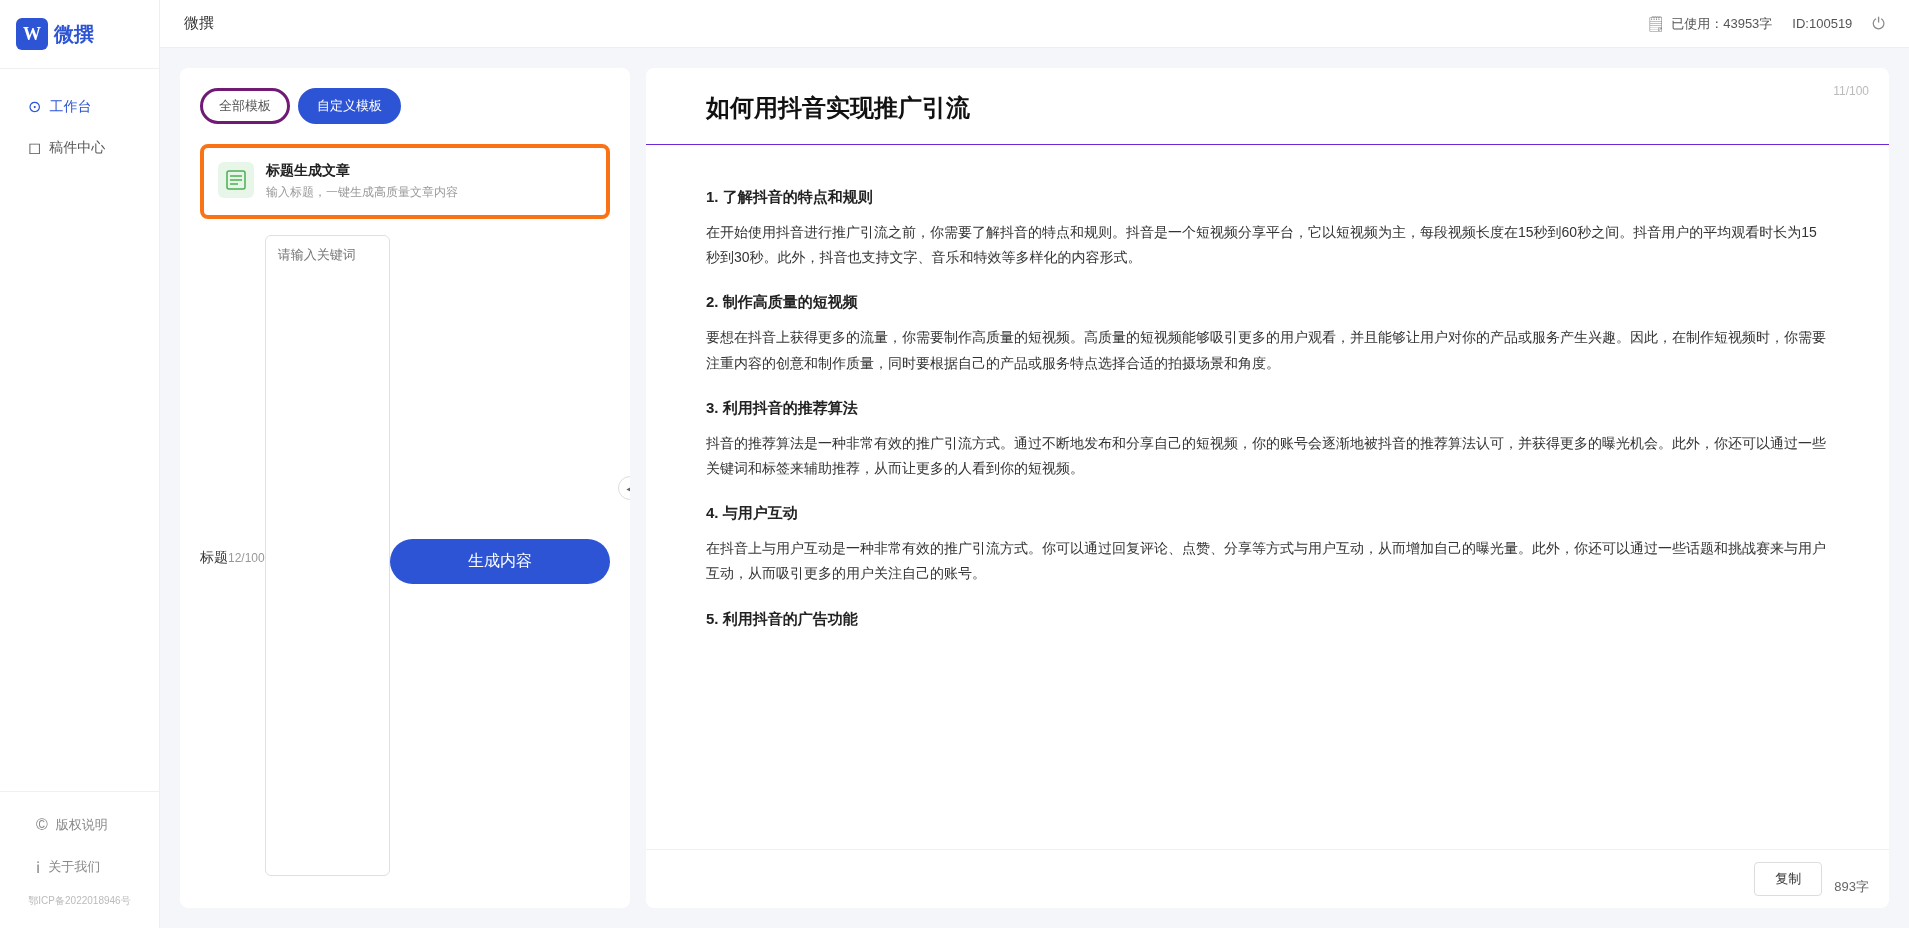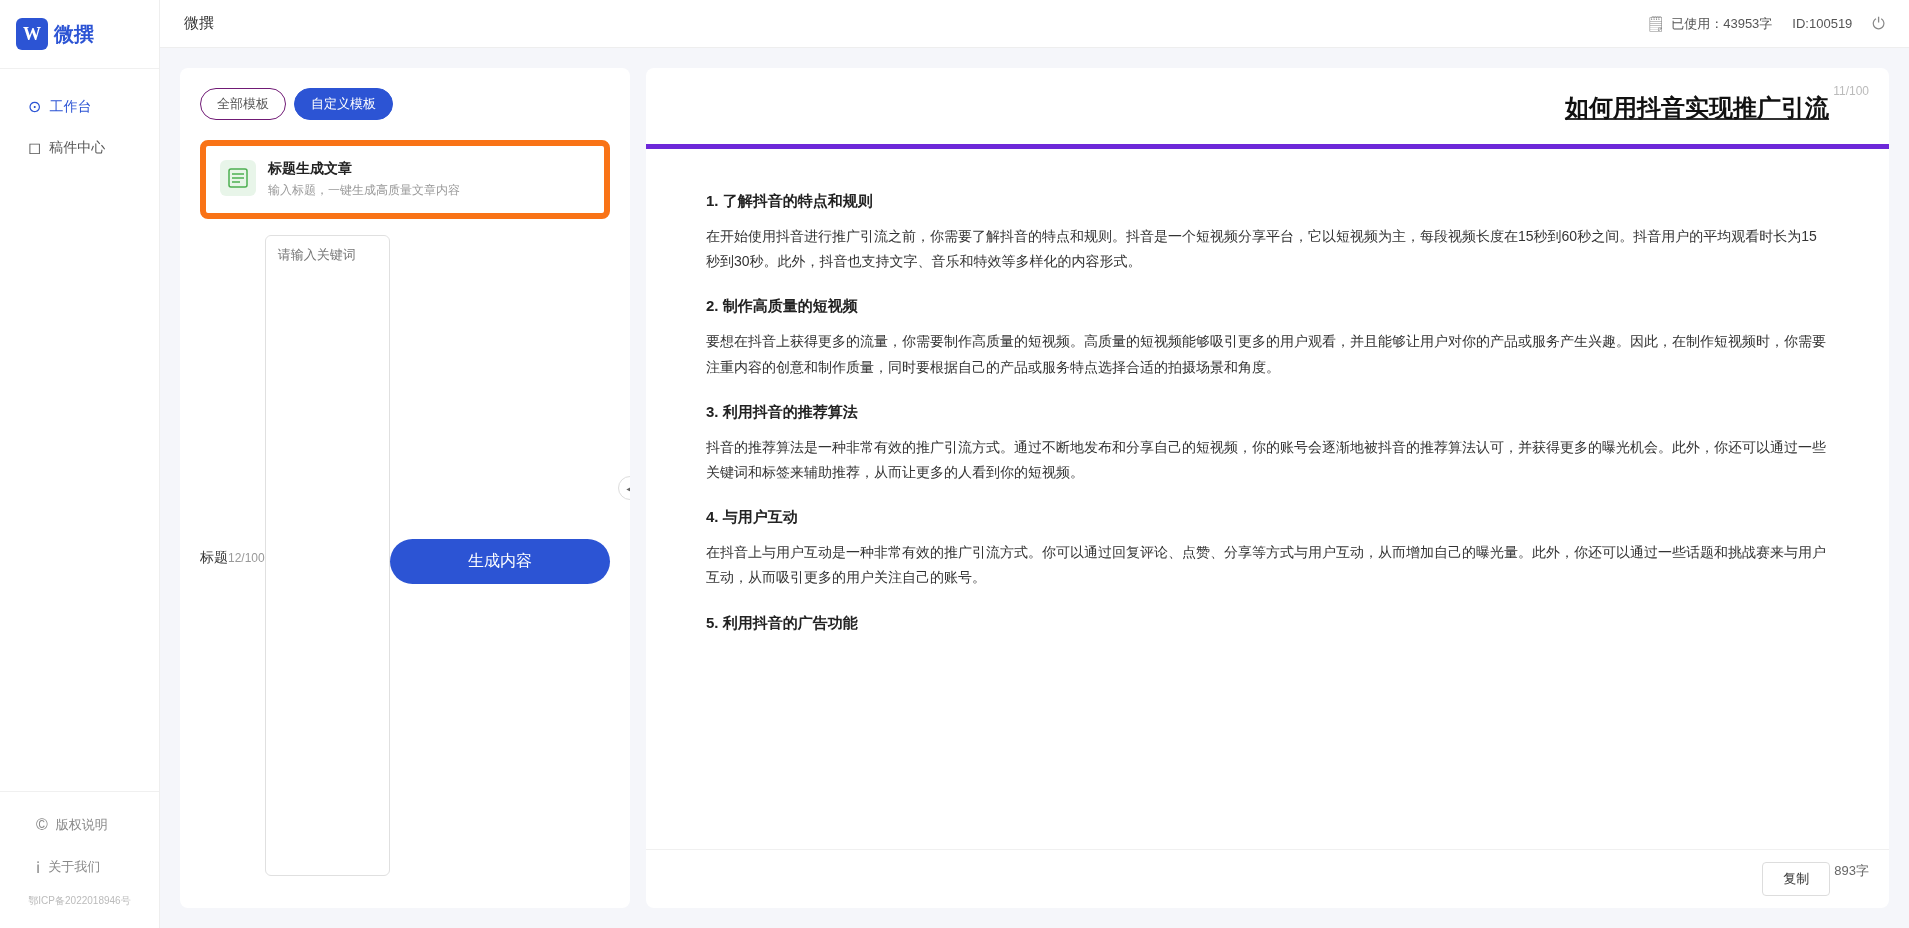--- a/index.html
+++ b/index.html
@@ -137,40 +137,40 @@
       overflow: hidden;
     }
     .template-tabs {
       display: flex;
       gap: 8px;
       margin-bottom: 20px;
     }
     .tab-btn {
       padding: 6px 16px;
       border-radius: 20px;
-      border: 1px solid #701a75;
+      border: 3px solid #701a75;
       background: #fff;
       color: #555;
       cursor: pointer;
       font-size: 13px;
       transition: all 0.2s;
     }
     .tab-btn.active {
       background: #2c54d4;
       border-color: #2c54d4;
       color: #fff;
     }
 
     
     .template-card {
       display: flex;
       align-items: flex-start;
       gap: 12px;
       padding: 14px;
-      border: 6px solid #f97316;
+      border: 4px solid #f97316;
       border-radius: 8px;
       margin-bottom: 16px;
       background: #fff;
     }
     .template-icon {
       width: 36px;
       height: 36px;
       background: #e8f5e9;
       border-radius: 6px;
       display: flex;
@@ -282,24 +282,23 @@
       flex: 1;
       background: #fff;
       border-radius: 8px;
       overflow: hidden;
       display: flex;
       flex-direction: column;
       position: relative;
     }
     .article-header {
       padding: 24px 60px 12px;
-      text-align: right;
-      border-bottom: 5px solid #6d28d9;
+      text-align: left;
+      border-bottom: 1px solid #6d28d9;
       position: relative;
-      text-decoration: underline;
     }
     .article-title {
       font-size: 24px;
       font-weight: bold;
       color: #111;
       margin-bottom: 8px;
     }
     .page-indicator {
       position: absolute;
       top: 16px;
@@ -322,22 +321,22 @@
       font-size: 15px;
       font-weight: 600;
       margin: 18px 0 10px;
       color: #222;
     }
     .article-footer {
       padding: 12px 20px;
       border-top: 1px solid #f0f0f0;
       display: flex;
       justify-content: flex-end;
-      align-items: flex-start;
-      gap: 4px;
+      align-items: flex-end;
+      gap: 12px;
     }
     .copy-btn {
       padding: 7px 20px;
       border: 1px solid #ddd;
       border-radius: 4px;
       background: #fff;
       color: #333;
       font-size: 13px;
       cursor: pointer;
     }

